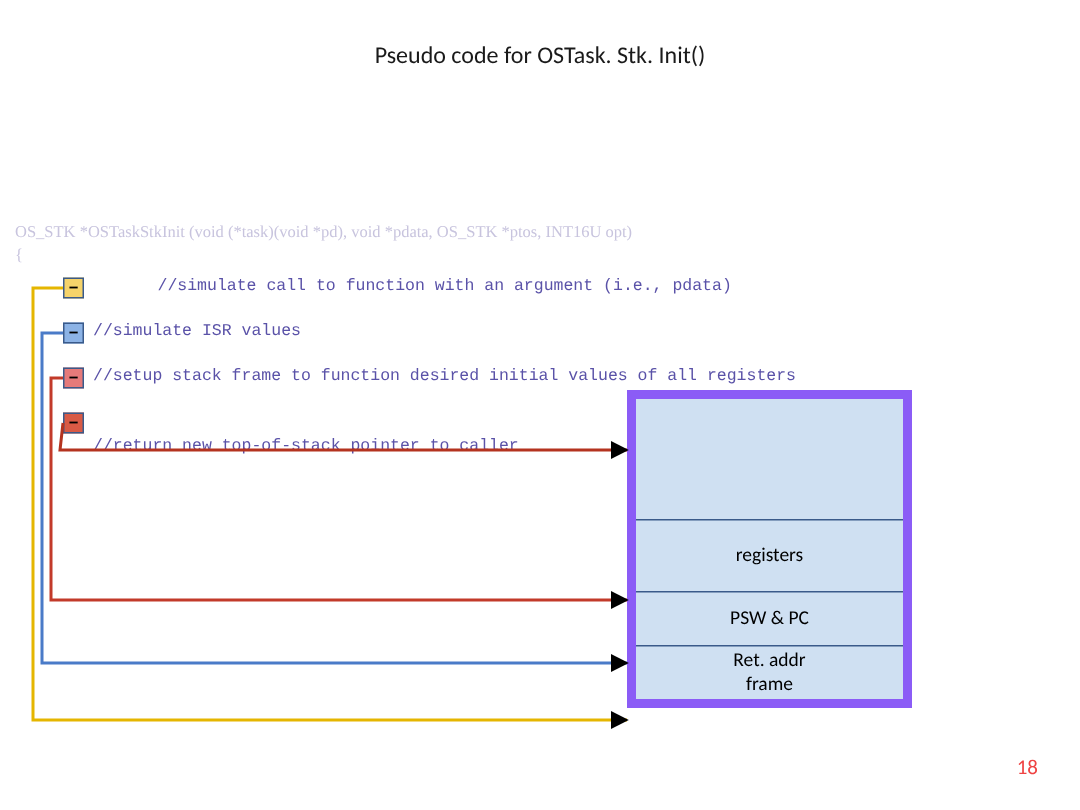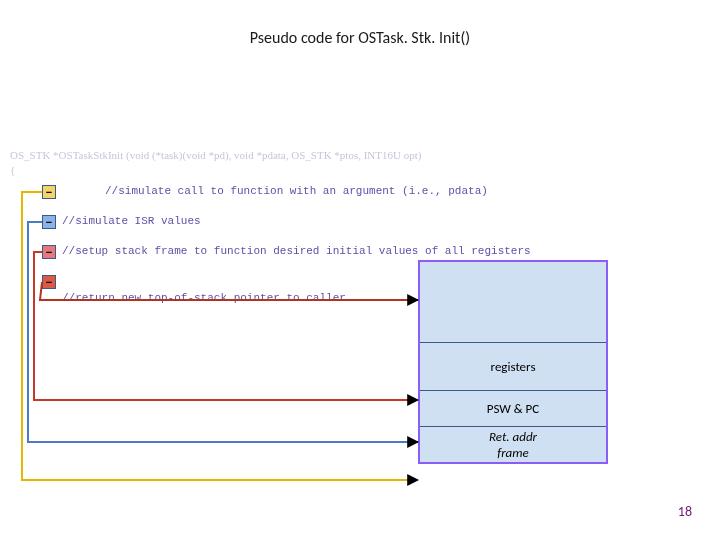--- a/index.html
+++ b/index.html
@@ -58,51 +58,51 @@
   .b2 { left: 42px; top: 215px; background: #8cb3e6; }
   .b3 { left: 42px; top: 245px; background: #e67a7a; }
   .b4 { left: 42px; top: 275px; background: #d95a45; }
 
   
   .stack {
     position: absolute;
     left: 418px;
     top: 260px;
     width: 190px;
-    border: 2px solid #8b5cf6;
+    border: 6px solid #8b5cf6;
     background: #cfe0f2;
   }
   .cell {
     height: 36px;
     border-top: 1px solid #3a5a8a;
     text-align: center;
     font-size: 13px;
     display: flex;
     align-items: center;
     justify-content: center;
   }
   .cell:first-child { border-top: none; }
   .cell.tall { height: 80px; }
   .cell.tall2 { height: 48px; }
-  .cell .multi { line-height: 1.2; font-style: italic; }
+  .cell .multi { line-height: 1.2; }
 
   
   svg.overlay {
     position: absolute;
     left: 0;
     top: 0;
     width: 720px;
     height: 540px;
     pointer-events: none;
   }
   .pagenum {
     position: absolute;
     right: 28px;
     bottom: 20px;
-    color: #701a75;
+    color: #ef4444;
     font-size: 14px;
   }
 </style>
 </head>
 <body>
 
 <div class="title">Pseudo code for OSTask. Stk. Init()</div>
 
 <div class="codeblock">OS_STK *OSTaskStkInit (void (*task)(void *pd), void *pdata, OS_STK *ptos, INT16U opt)
 {</div>

